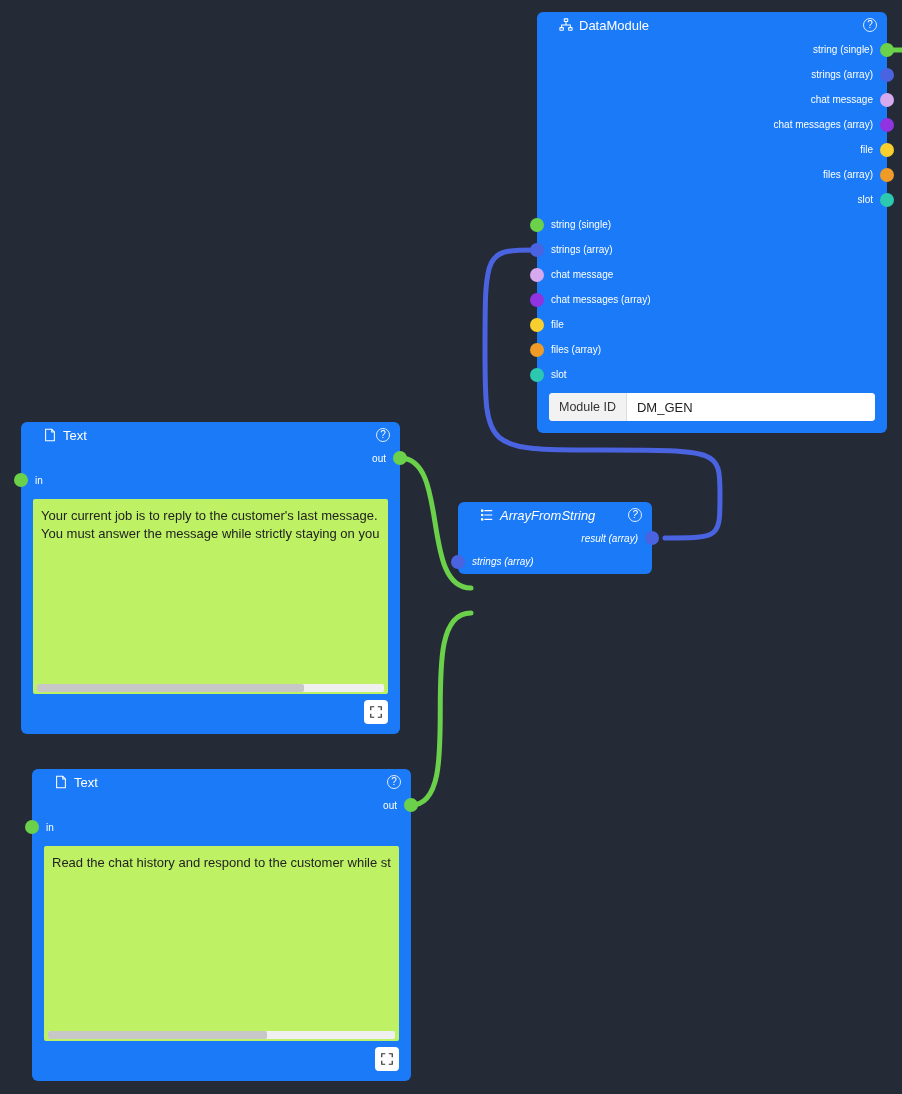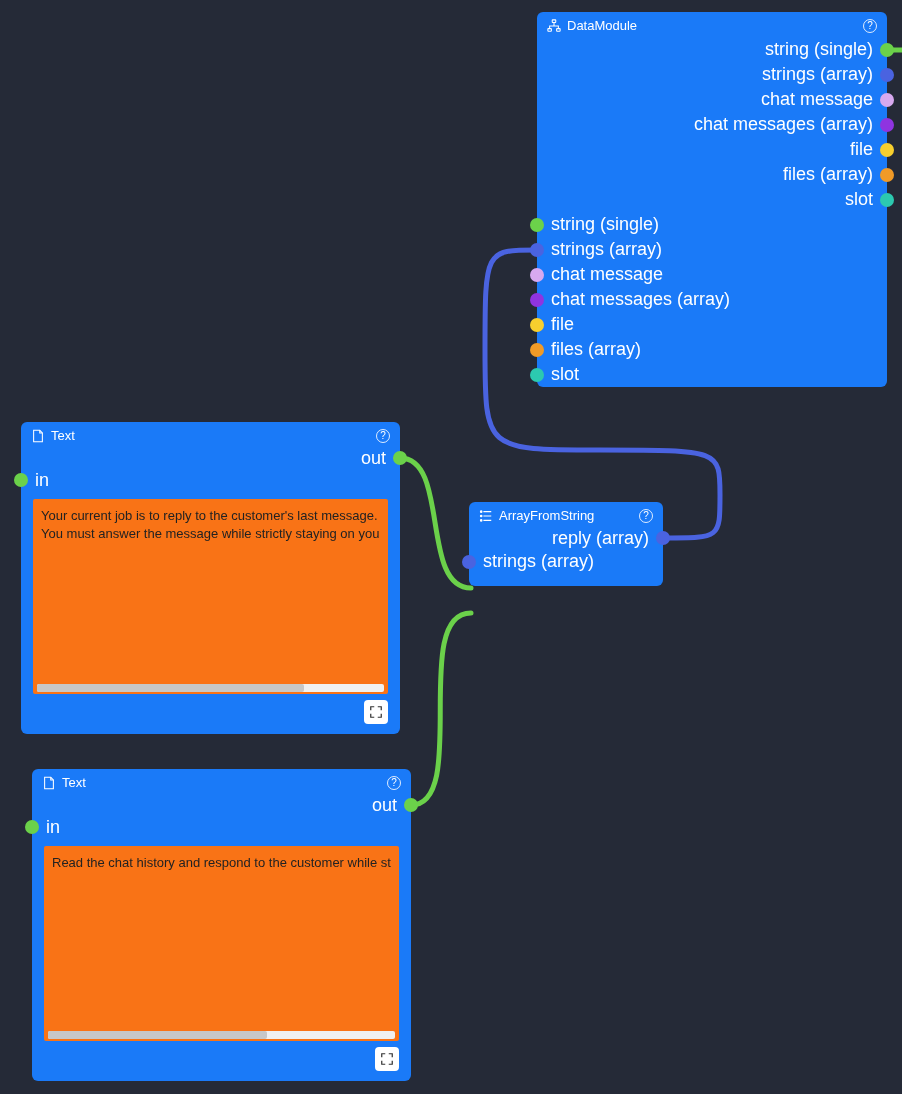--- a/index.html
+++ b/index.html
@@ -25,23 +25,24 @@
   }
   .node {
     position: absolute;
     background: #1a7af8;
     border-radius: 6px;
     color: #fff;
     z-index: 1;
   }
   .node .header {
     display: flex;
-    align-items: center;
+    align-items: flex-start;
     padding: 6px 10px 4px 10px;
     gap: 6px;
+    margin-left: 12px;
   }
   .node .header .title {
     flex: 1;
     font-size: 13px;
   }
   .node .help-icon {
     width: 14px; height: 14px;
     border: 1px solid rgba(255,255,255,0.85);
     border-radius: 50%;
     display: inline-flex;
@@ -64,25 +65,25 @@
   .port-row.right { justify-content: flex-end; padding-right: 14px; }
   .port-dot {
     width: 14px; height: 14px;
     border-radius: 50%;
     position: absolute;
     top: 50%;
     transform: translateY(-50%);
   }
   .port-row.left .port-dot { left: -7px; }
   .port-row.right .port-dot { right: -7px; }
-  .port-label { font-size: 18px; white-space: nowrap; }
+  .port-label { font-size: 10px; white-space: nowrap; }
 
   .textbox {
     margin: 8px 12px 6px 12px;
-    background: #f97316;
+    background: #bef264;
     color: #222;
     border-radius: 2px;
     padding: 8px 8px 6px 8px;
     height: 195px;
     position: relative;
     overflow: hidden;
   }
   .textbox .content {
     height: calc(100% - 10px);
     overflow: hidden;
@@ -230,20 +231,24 @@
       <span class="port-label">file</span>
     </div>
     <div class="port-row left">
       <span class="port-dot c-orange"></span>
       <span class="port-label">files (array)</span>
     </div>
     <div class="port-row left">
       <span class="port-dot c-teal"></span>
       <span class="port-label">slot</span>
     </div>
+    <div class="field-row">
+      <div class="label">Module ID</div>
+      <input type="text" value="DM_GEN" style="">
+    </div>
   </div>
 
   <div class="node" style="left:21px; top:422px; width:379px; height:312px;">
     <div class="header">
       <span class="icon">
         <svg viewBox="0 0 16 16" stroke="#fff" stroke-width="1.2" fill="none">
           <path d="M3 1.5 h7 l3 3 v10 h-10 z"></path>
           <path d="M10 1.5 v3 h3"></path>
         </svg>
       </span>
@@ -301,35 +306,35 @@
         <div class="thumb" style="width:63%;"></div>
       </div>
     </div>
     <div class="expand-btn" style="bottom:10px;">
       <svg viewBox="0 0 16 16" stroke="#333" stroke-width="1.4" fill="none">
         <path d="M2 6 V2 H6 M14 10 V14 H10 M6 14 H2 V10 M10 2 H14 V6"></path>
       </svg>
     </div>
   </div>
 
-  <div class="node" style="left:469px; top:502px; width:194px; padding-bottom:12px;">
+  <div class="node" style="left:458px; top:502px; width:194px; font-style:italic;">
     <div class="header">
       <span class="icon">
         <svg viewBox="0 0 16 16" stroke="#fff" stroke-width="1.4" fill="none">
           <path d="M5 3 H14 M5 8 H14 M5 13 H14"></path>
           <circle cx="2.5" cy="3" r="0.8" fill="#fff"></circle>
           <circle cx="2.5" cy="8" r="0.8" fill="#fff"></circle>
           <circle cx="2.5" cy="13" r="0.8" fill="#fff"></circle>
         </svg>
       </span>
       <span class="title">ArrayFromString</span>
       <span class="help-icon">?</span>
     </div>
     <div class="port-row right" style="height:22px;">
-      <span class="port-label">reply (array)</span>
+      <span class="port-label">result (array)</span>
       <span class="port-dot c-blue"></span>
     </div>
     <div class="port-row left">
       <span class="port-dot c-blue"></span>
       <span class="port-label">strings (array)</span>
     </div>
   </div>
 
 </div>
 

